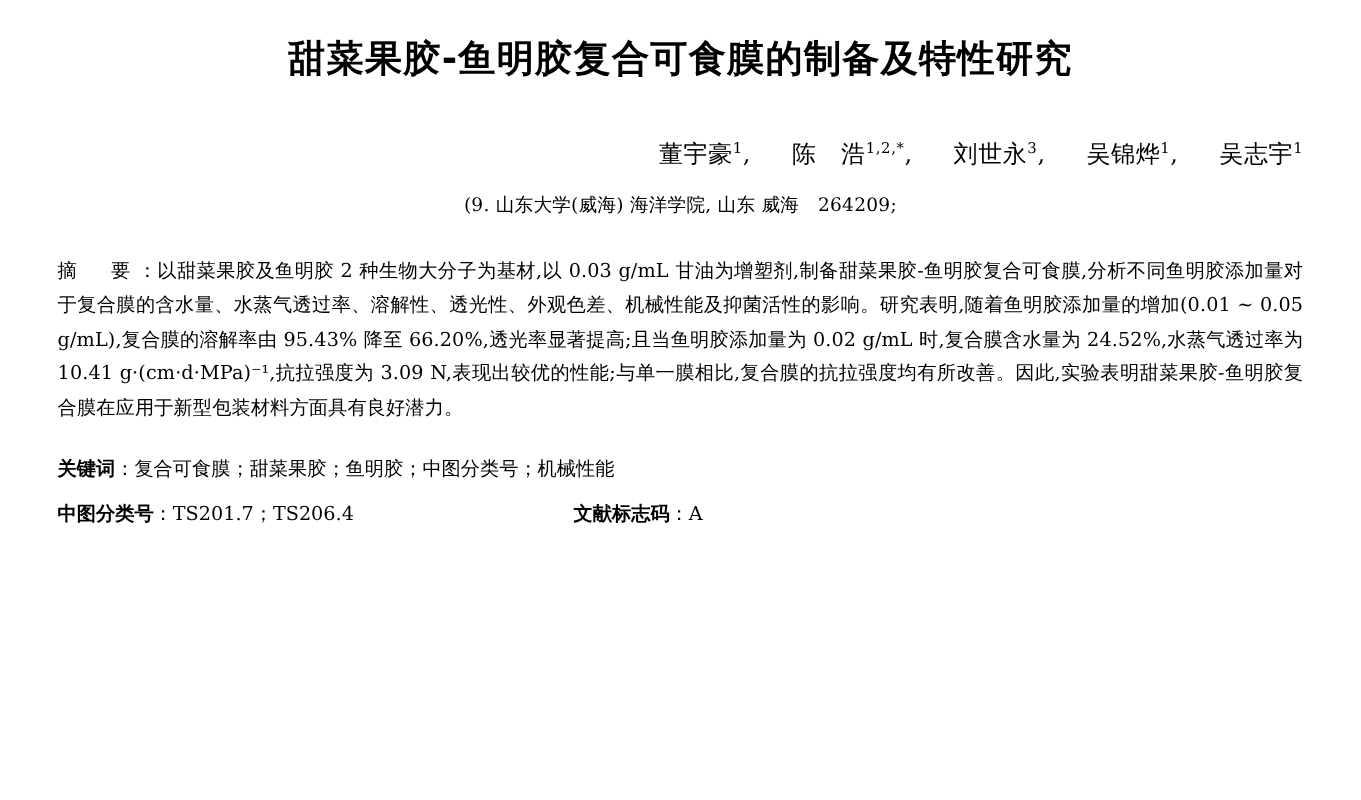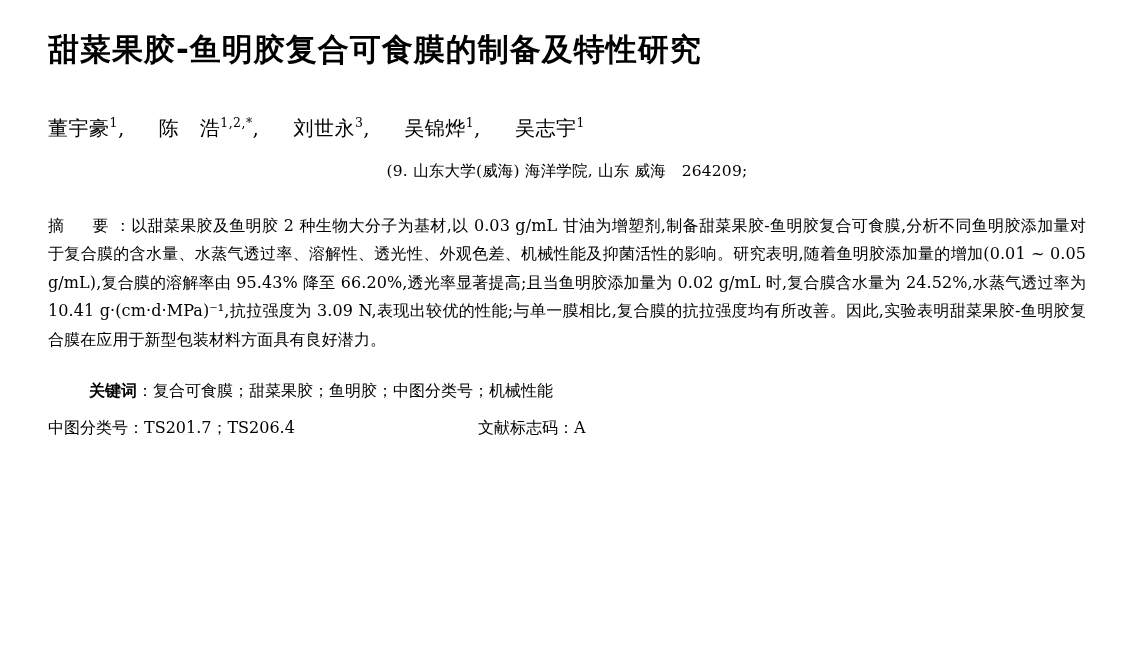--- a/index.html
+++ b/index.html
@@ -15,30 +15,31 @@
     overflow: hidden;
   }
   .page {
     width: 1134px;
     height: 667px;
     box-sizing: border-box;
     padding: 16px 48px 0 48px;
     position: relative;
   }
   .title {
+    text-align: center;
     font-family: "DejaVu Sans", "Liberation Sans", sans-serif;
     font-weight: bold;
     font-size: 31px;
     letter-spacing: 1px;
     line-height: 1.25;
     margin-top: 14px;
     margin-bottom: 0;
   }
   .authors {
-    text-align: left;
+    text-align: right;
     font-size: 20px;
     margin-top: 46px;
     letter-spacing: 0.5px;
   }
   .authors .au {
     display: inline-block;
     white-space: pre;
   }
   .authors .sep {
     display: inline-block;
@@ -73,31 +74,30 @@
     letter-spacing: 6px;
   }
   .keywords {
     margin-top: 22px;
     font-size: 16px;
     line-height: 1.9;
   }
   .keywords .lbl {
     font-weight: bold;
     font-family: "DejaVu Sans", "Liberation Sans", sans-serif;
-    margin-left: 41px;
   }
   .footer-line {
     margin-top: 6px;
     font-size: 16px;
     line-height: 1.9;
     position: relative;
     display: flex;
   }
   .footer-line .lbl {
-    font-weight: normal;
+    font-weight: bold;
     font-family: "DejaVu Sans", "Liberation Sans", sans-serif;
   }
   .clc-block {
     width: 430px;
   }
   .doc-block {
     flex: 1;
   }
 </style>
 </head>

